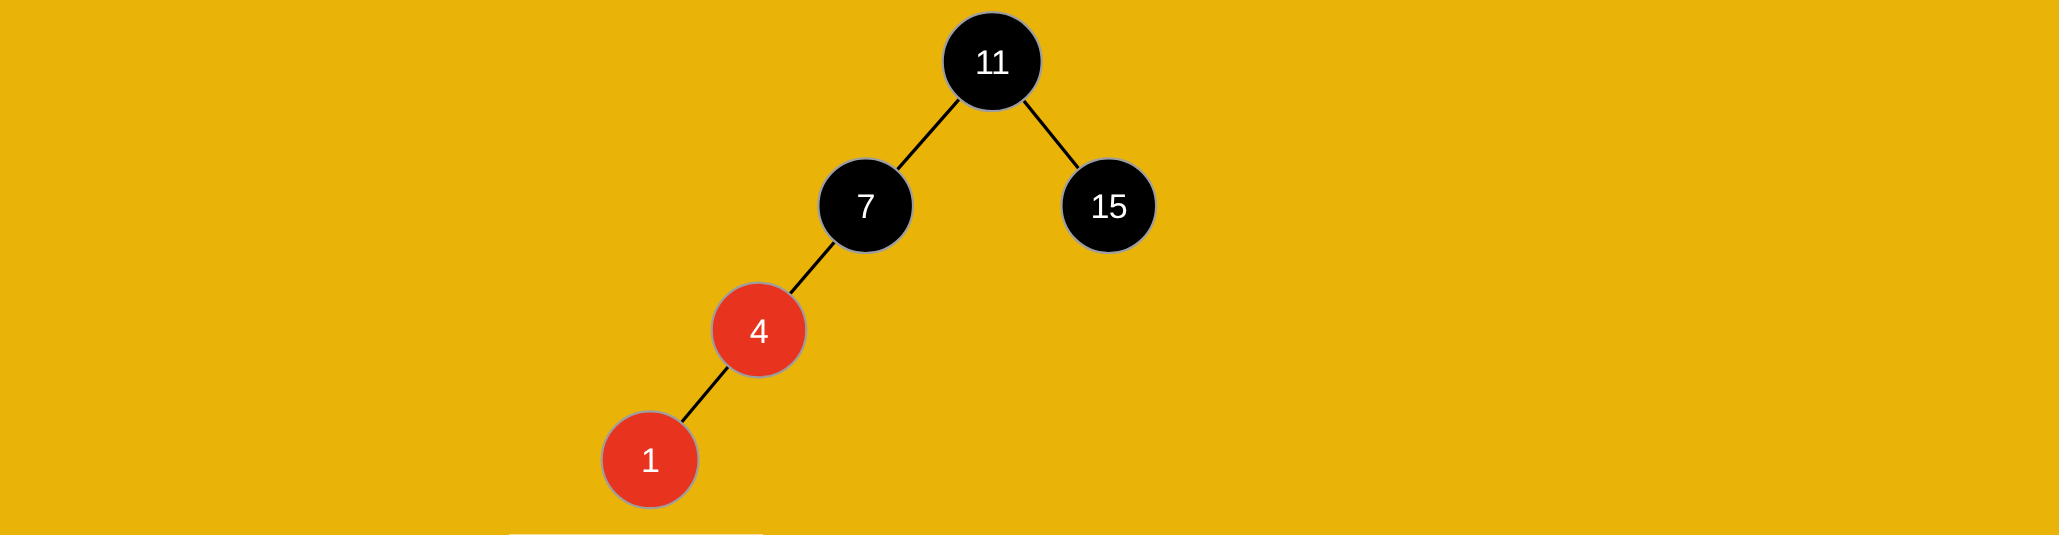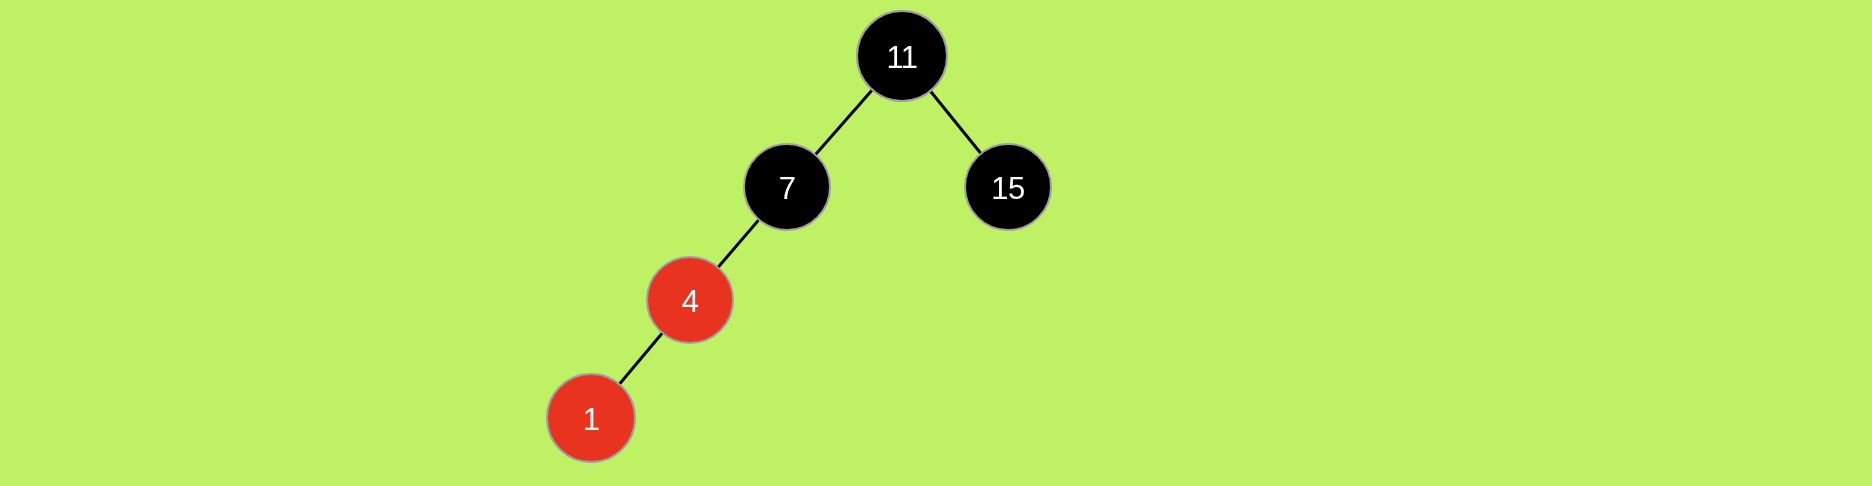--- a/index.html
+++ b/index.html
@@ -11,21 +11,21 @@
   body {
     width: 1872px;
     height: 486px;
     overflow: hidden;
     font-family: "Liberation Sans", "DejaVu Sans", sans-serif;
   }
   #tree-canvas {
     position: relative;
     width: 1872px;
     height: 486px;
-    background: #bef264;
+    background: #eab308;
   }
   #tree-svg {
     position: absolute;
     top: 0;
     left: 0;
     width: 1872px;
     height: 486px;
     display: block;
   }
   .edge-line {

